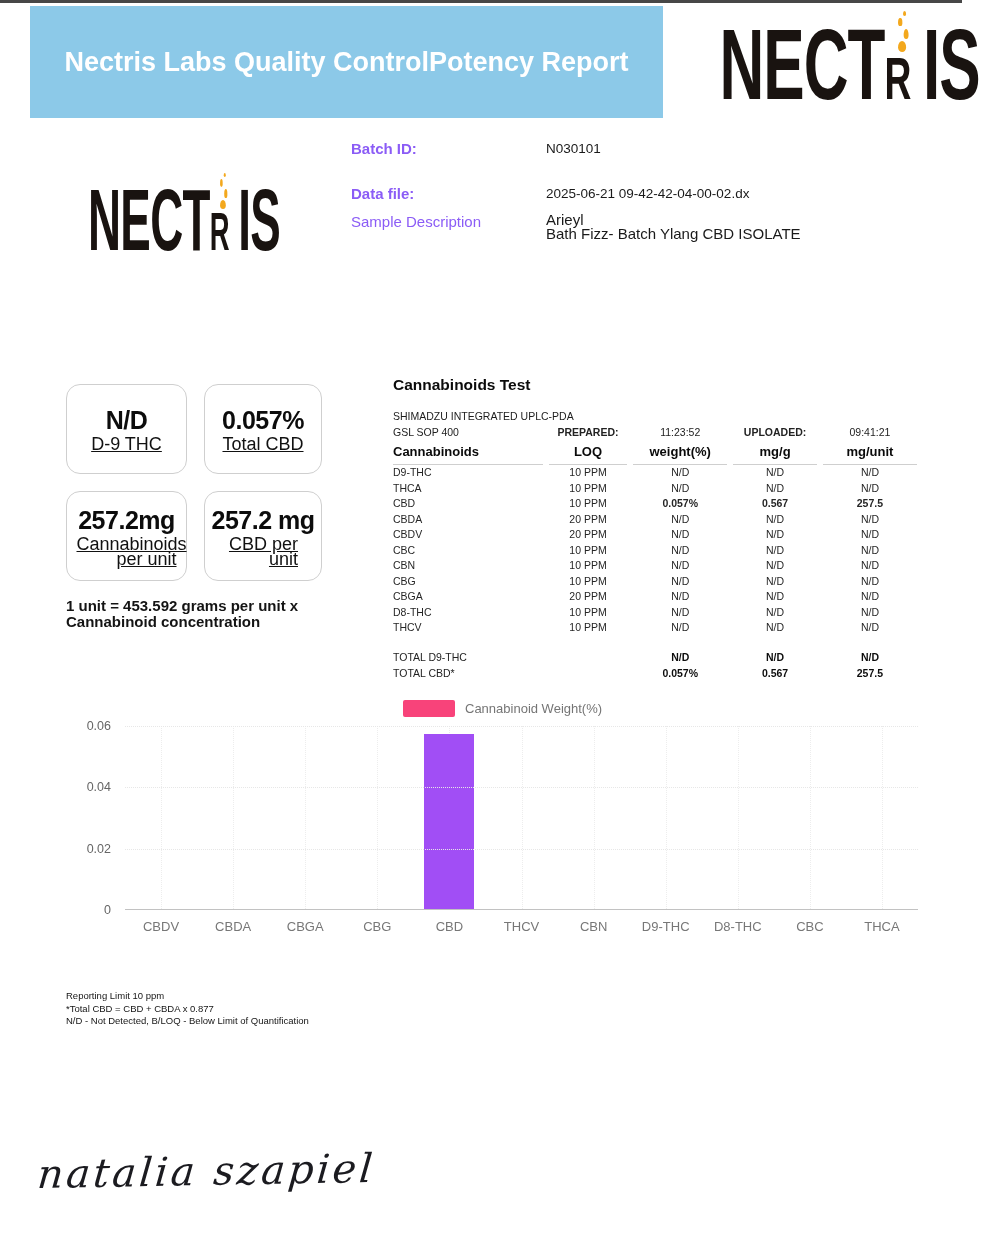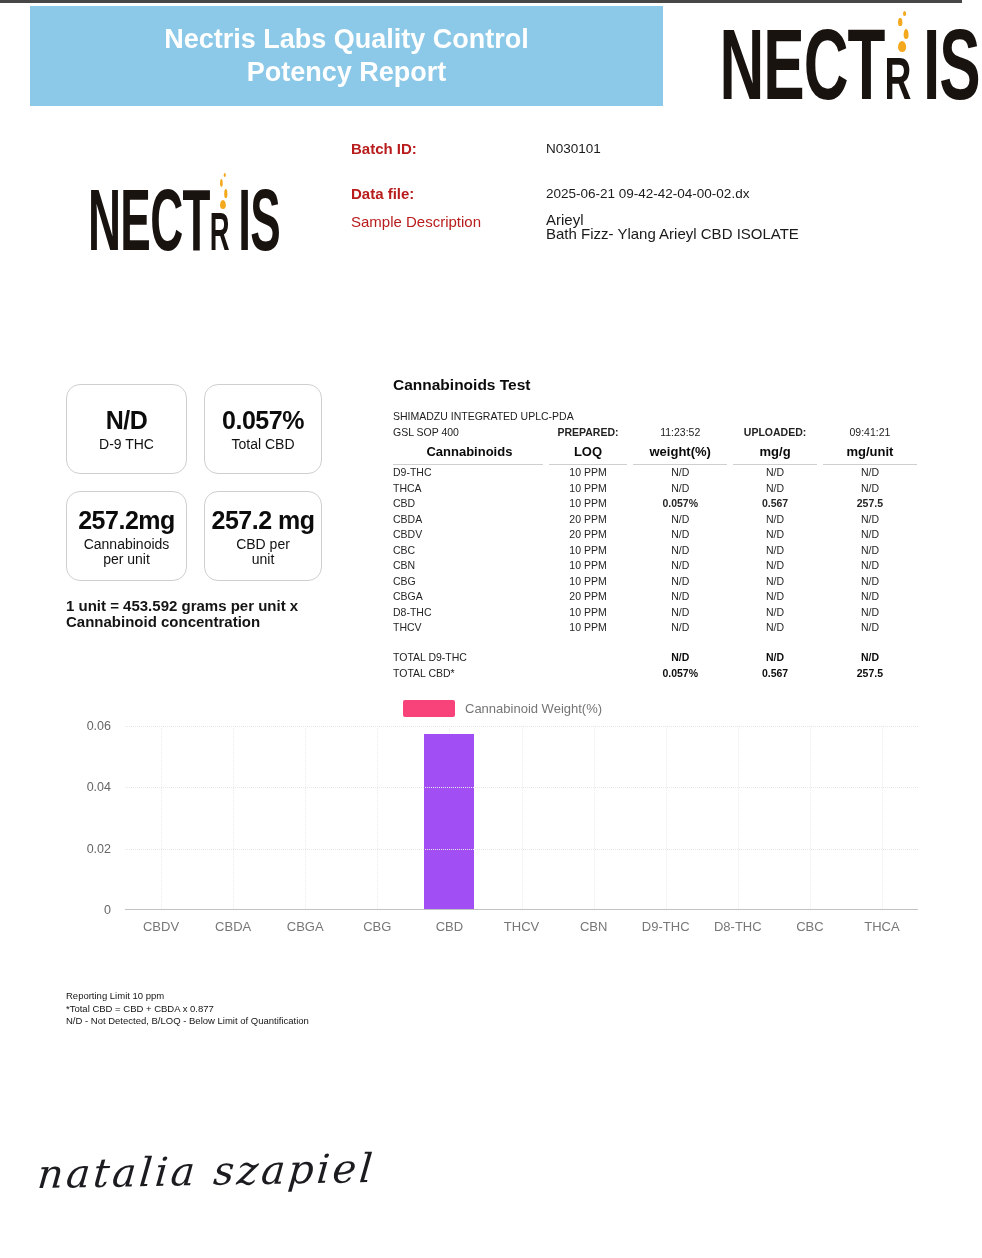--- a/index.html
+++ b/index.html
@@ -1,77 +1,77 @@
 <!DOCTYPE html>
 <html><head>
 <meta charset="utf-8">
 <style>
   * { margin:0; padding:0; box-sizing:border-box; }
   html,body { width:982px; height:1258px; background:#ffffff; font-family:"Liberation Sans",sans-serif; position:relative; overflow:hidden; }
 
   .top-strip { position:absolute; left:0; top:0; width:962px; height:3px; background:#474747; }
 
   
-  .banner { position:absolute; left:30px; top:6px; width:633px; height:100px;
-            display:flex; flex-direction:column; align-items:center; justify-content:center; }
+  .banner { position:absolute; left:30px; top:6px; width:633px; height:112px;
+            display:flex; flex-direction:row; align-items:center; justify-content:center; }
   .banner .t { color:#ffffff; font-weight:700; font-size:27px; line-height:33px; text-align:center; }
 
   
   .nectris-logo { font-weight:700; color:#191310; white-space:nowrap; line-height:1;
                   letter-spacing:-0.015em; display:inline-block; }
   .logo-big   { position:absolute; right:2px; top:14px; font-size:100px;
                 transform:scaleX(0.62); transform-origin:right top; }
   .logo-small { position:absolute; left:88px; top:176px; font-size:88px;
                 transform:scaleX(0.52); transform-origin:left top; }
   .lg-r { position:relative; display:inline-block; width:0.62em; }
   .lg-r-char { font-size:0.60em; }
   .drop { position:absolute; border-radius:50% 50% 48% 52% / 58% 58% 42% 42%; }
   .drop.d1 { width:0.050em; height:0.050em; top:-0.035em; left:0.30em; }
   .drop.d2 { width:0.065em; height:0.085em; top:0.035em;  left:0.22em; }
   .drop.d3 { width:0.075em; height:0.100em; top:0.150em;  left:0.31em; }
   .drop.d4 { width:0.130em; height:0.110em; top:0.270em;  left:0.22em; }
 
   
   .info-block { position:absolute; left:351px; top:140px; width:560px; }
   .info-row { display:flex; }
-  .info-label { width:195px; font-size:15px; color:#b91c1c; }
+  .info-label { width:195px; font-size:15px; color:#8b5cf6; }
   .info-label.b { font-weight:700; }
   .info-value { font-size:13.5px; color:#1a1a1a; padding-top:1px; }
   .row-batch { margin-bottom:28px; }
   .row-file  { margin-bottom:11px; }
   .samp-lines { font-size:15px; line-height:14px; color:#1a1a1a; }
 
   
   .stats-block { position:absolute; left:66px; top:384px; width:256px;
                  display:grid; grid-template-columns:121px 118px; grid-row-gap:17px; grid-column-gap:17px; }
   .stat-box { height:90px; border:1.5px solid #cfcfcf; border-radius:14px; background:#fff;
               display:flex; flex-direction:column; align-items:center; justify-content:center; padding:4px; }
   .stat-value { font-size:25px; font-weight:700; color:#0c0c0c; letter-spacing:-0.5px; }
-  .stat-label { font-size:14px; line-height:15px; color:#111; text-align:center; margin-top:2px; }
+  .stat-label { font-size:18px; line-height:15px; color:#111; text-align:right; margin-top:2px;text-decoration:underline; }
   .unit-note { position:absolute; left:66px; top:598px; width:280px;
                font-size:15px; line-height:16px; font-weight:600; color:#141414; }
 
   
   .test-block { position:absolute; left:393px; top:376px; width:527px; }
   .test-title { font-size:15.5px; font-weight:700; color:#0b0b0b; margin-bottom:15px; }
   table.ctable { width:100%; border-collapse:collapse; table-layout:fixed; }
   .ctable col.w0 { width:29%; } .ctable col.w1 { width:16%; } .ctable col.w2 { width:19%; }
   .ctable col.w3 { width:17%; } .ctable col.w4 { width:19%; }
   .ctable td, .ctable th { font-size:10.5px; color:#222; line-height:15.5px;
                            overflow:hidden; white-space:nowrap; }
   .ctable .meta1 td { font-size:10.5px; color:#1c1c1c; line-height:15px; }
   .ctable .meta2 td { font-size:10.5px; line-height:17px; }
   .ctable .bold { font-weight:700; }
   .ctable .center { text-align:center; }
   .ctable tr.cols th { font-size:13px; font-weight:700; color:#0a0a0a; line-height:22px;
                        position:relative; padding-bottom:2px; }
   .ctable tr.cols th::after { content:''; position:absolute; left:3px; right:3px; bottom:0;
                               border-bottom:1px solid #cfcfcf; }
   .ctable tr.cols th.c0::after { left:0; }
-  .ctable th.c0 { text-align:center; }
+  .ctable th.c0 { text-align:left; }
   .ctable td.c0 { text-align:left; }
   .ctable td.c1, .ctable td.c2, .ctable td.c3, .ctable td.c4,
   .ctable th.c1, .ctable th.c2, .ctable th.c3, .ctable th.c4 { text-align:center; }
   .ctable tr.spacer td { height:13px; }
   .ctable tr.datarow td { color:#262626; }
   .ctable td.b { font-weight:700; color:#0d0d0d; }
   .ctable tr.totalrow td { line-height:16px; }
 
   
   .chart-block { position:absolute; left:60px; top:698px; width:858px; }
@@ -117,21 +117,21 @@
     <div class="info-value">N030101</div>
   </div>
   <div class="info-row row-file">
     <div class="info-label b">Data file:</div>
     <div class="info-value">2025-06-21 09-42-42-04-00-02.dx</div>
   </div>
   <div class="info-row">
     <div class="info-label">Sample Description</div>
     <div class="samp-lines">
       <div>Arieyl</div>
-      <div>Bath Fizz- Ylang Arieyl CBD ISOLATE</div>
+      <div>Bath Fizz- Batch Ylang CBD ISOLATE</div>
     </div>
   </div>
 </div>
 
 <div class="stats-block">
   <div class="stat-box">
     <div class="stat-value">N/D</div>
     <div class="stat-label">D-9 THC</div>
   </div>
   <div class="stat-box">

